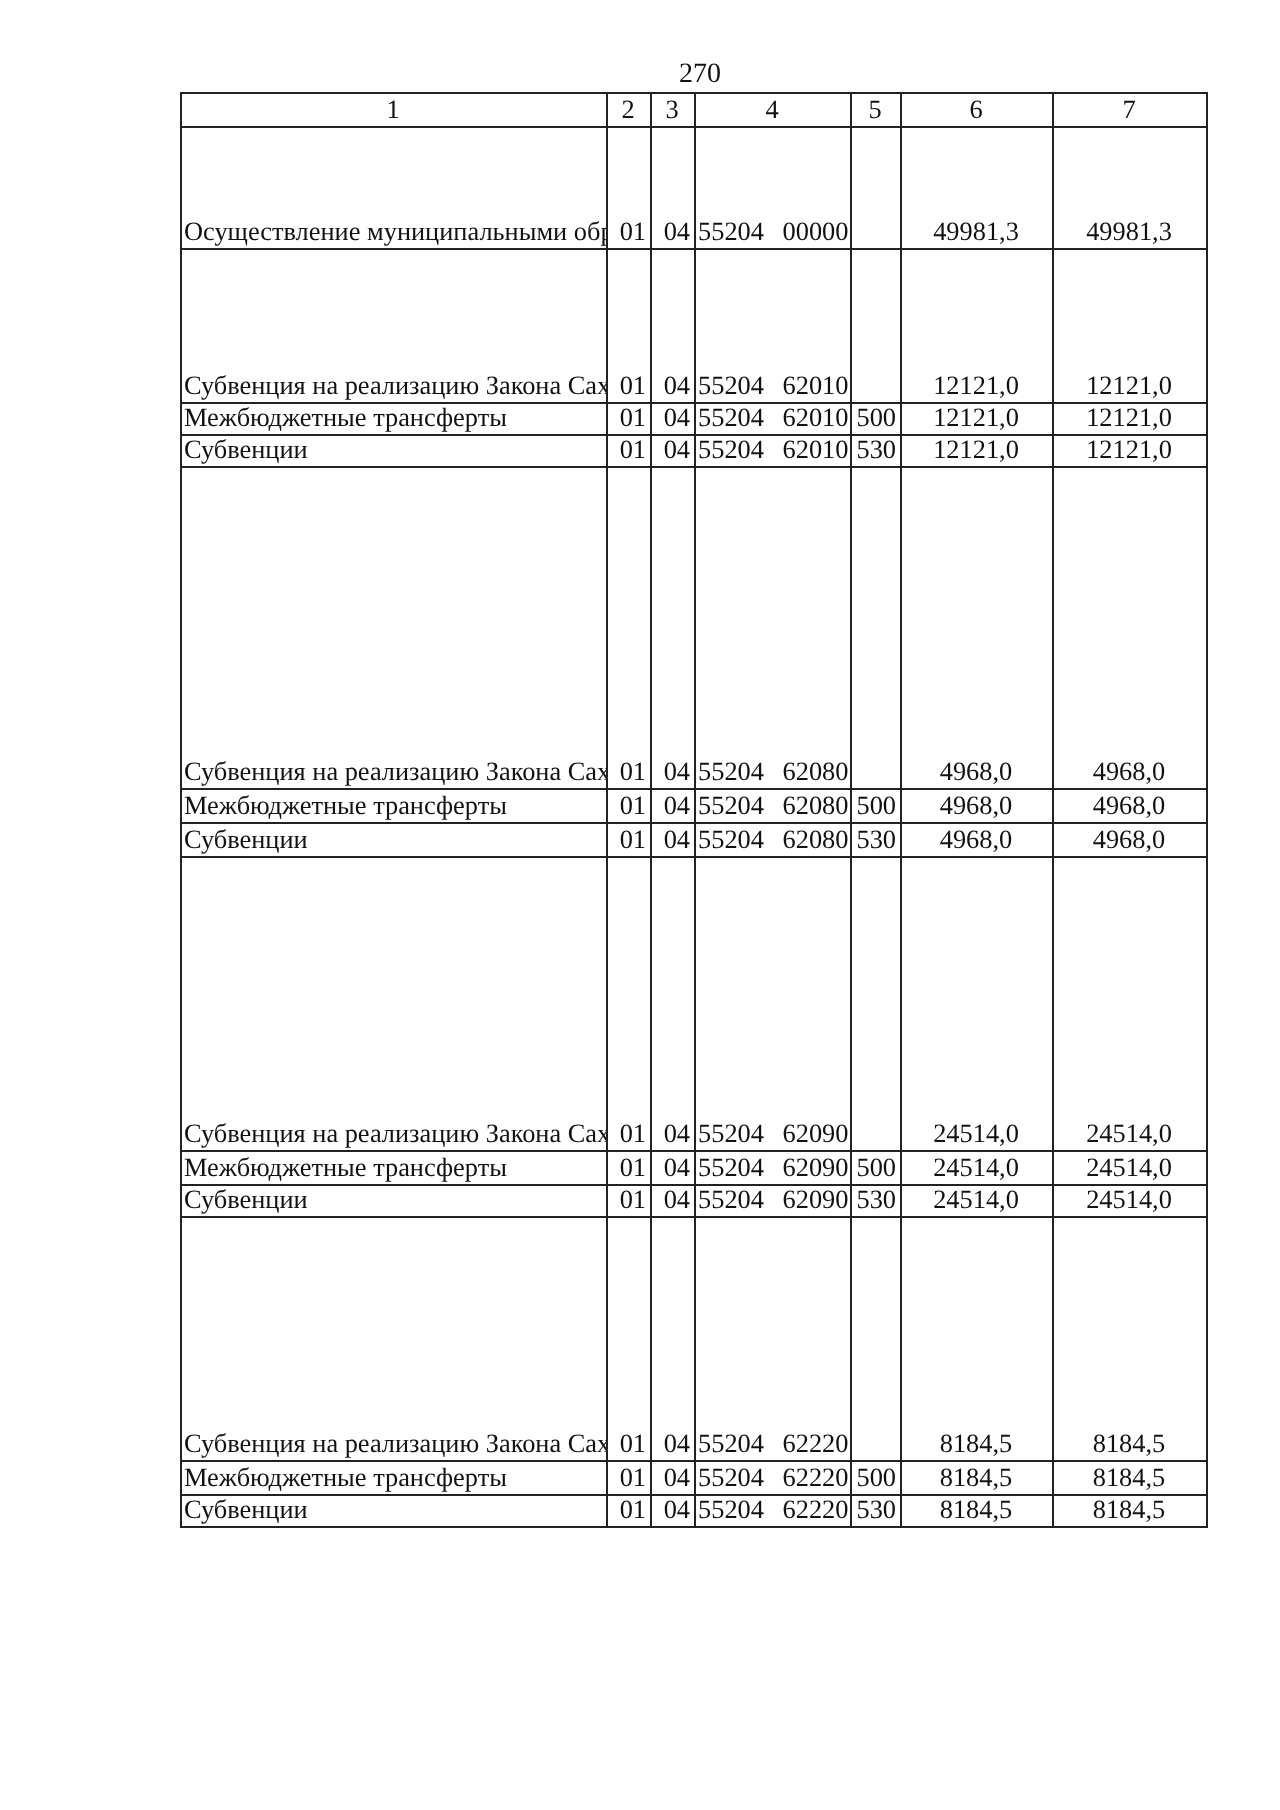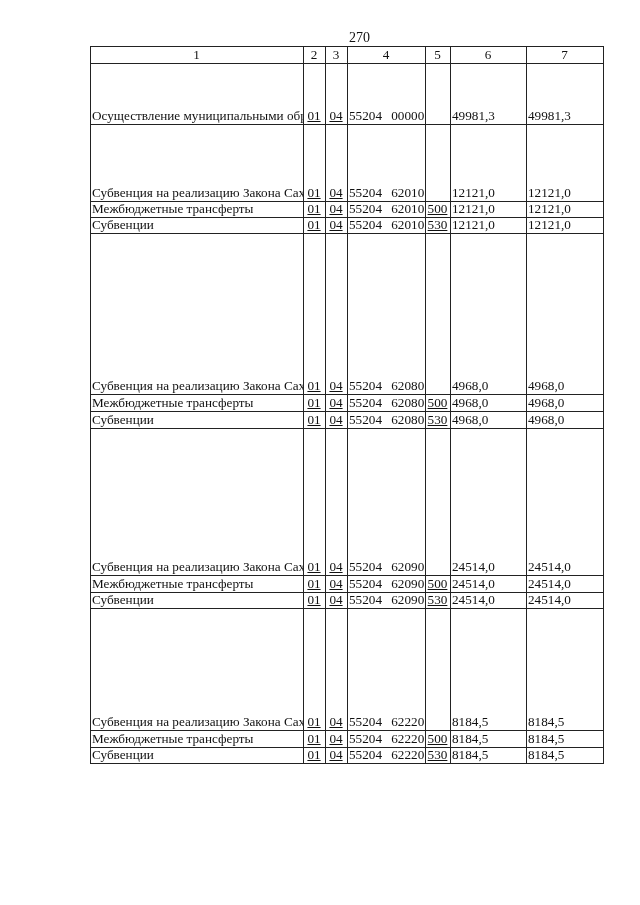--- a/index.html
+++ b/index.html
@@ -1,27 +1,27 @@
 <!DOCTYPE html>
 <html><head>
 <meta charset="utf-8">
 <style>
   html, body { margin: 0; padding: 0; background: #ffffff; }
   body { width: 640px; height: 905px; position: relative; overflow: hidden;
          font-family: "Liberation Serif", serif; color: #111; }
-  .page-number { position: absolute; top: 30px; left: 330px; width: 40px; text-align: right;
+  .page-number { position: absolute; top: 30px; left: 330px; width: 40px; text-align: center;
                  font-size: 14px; line-height: 16px; }
   table.budget { position: absolute; left: 90px; top: 46px; border-collapse: collapse;
                  table-layout: fixed; width: 513px; font-size: 13.2px; }
   table.budget td, table.budget th { border: 1.2px solid #222; padding: 0 2px 0 1px;
                  vertical-align: bottom; line-height: 14.7px; overflow: hidden; white-space: nowrap; }
   table.budget th { font-weight: normal; text-align: center; height: 16px; }
   td.name { white-space: normal; text-align: left; }
-  td.num { text-align: left; padding-right: 1px; }
-  td.code { text-align: center; text-decoration: underline; }
+  td.num { text-align: center; padding-right: 1px; }
+  td.code { text-align: right; }
   td.code4 { text-align: center; word-spacing: 6px; }
   col.c1 { width: 213px; } col.c2 { width: 22px; } col.c3 { width: 22px; }
   col.c4 { width: 78px; } col.c5 { width: 25px; } col.c6 { width: 76px; } col.c7 { width: 77px; }
 </style>
 </head>
 <body>
 
 <div class="page-number">270</div>
 
 <table class="budget">

